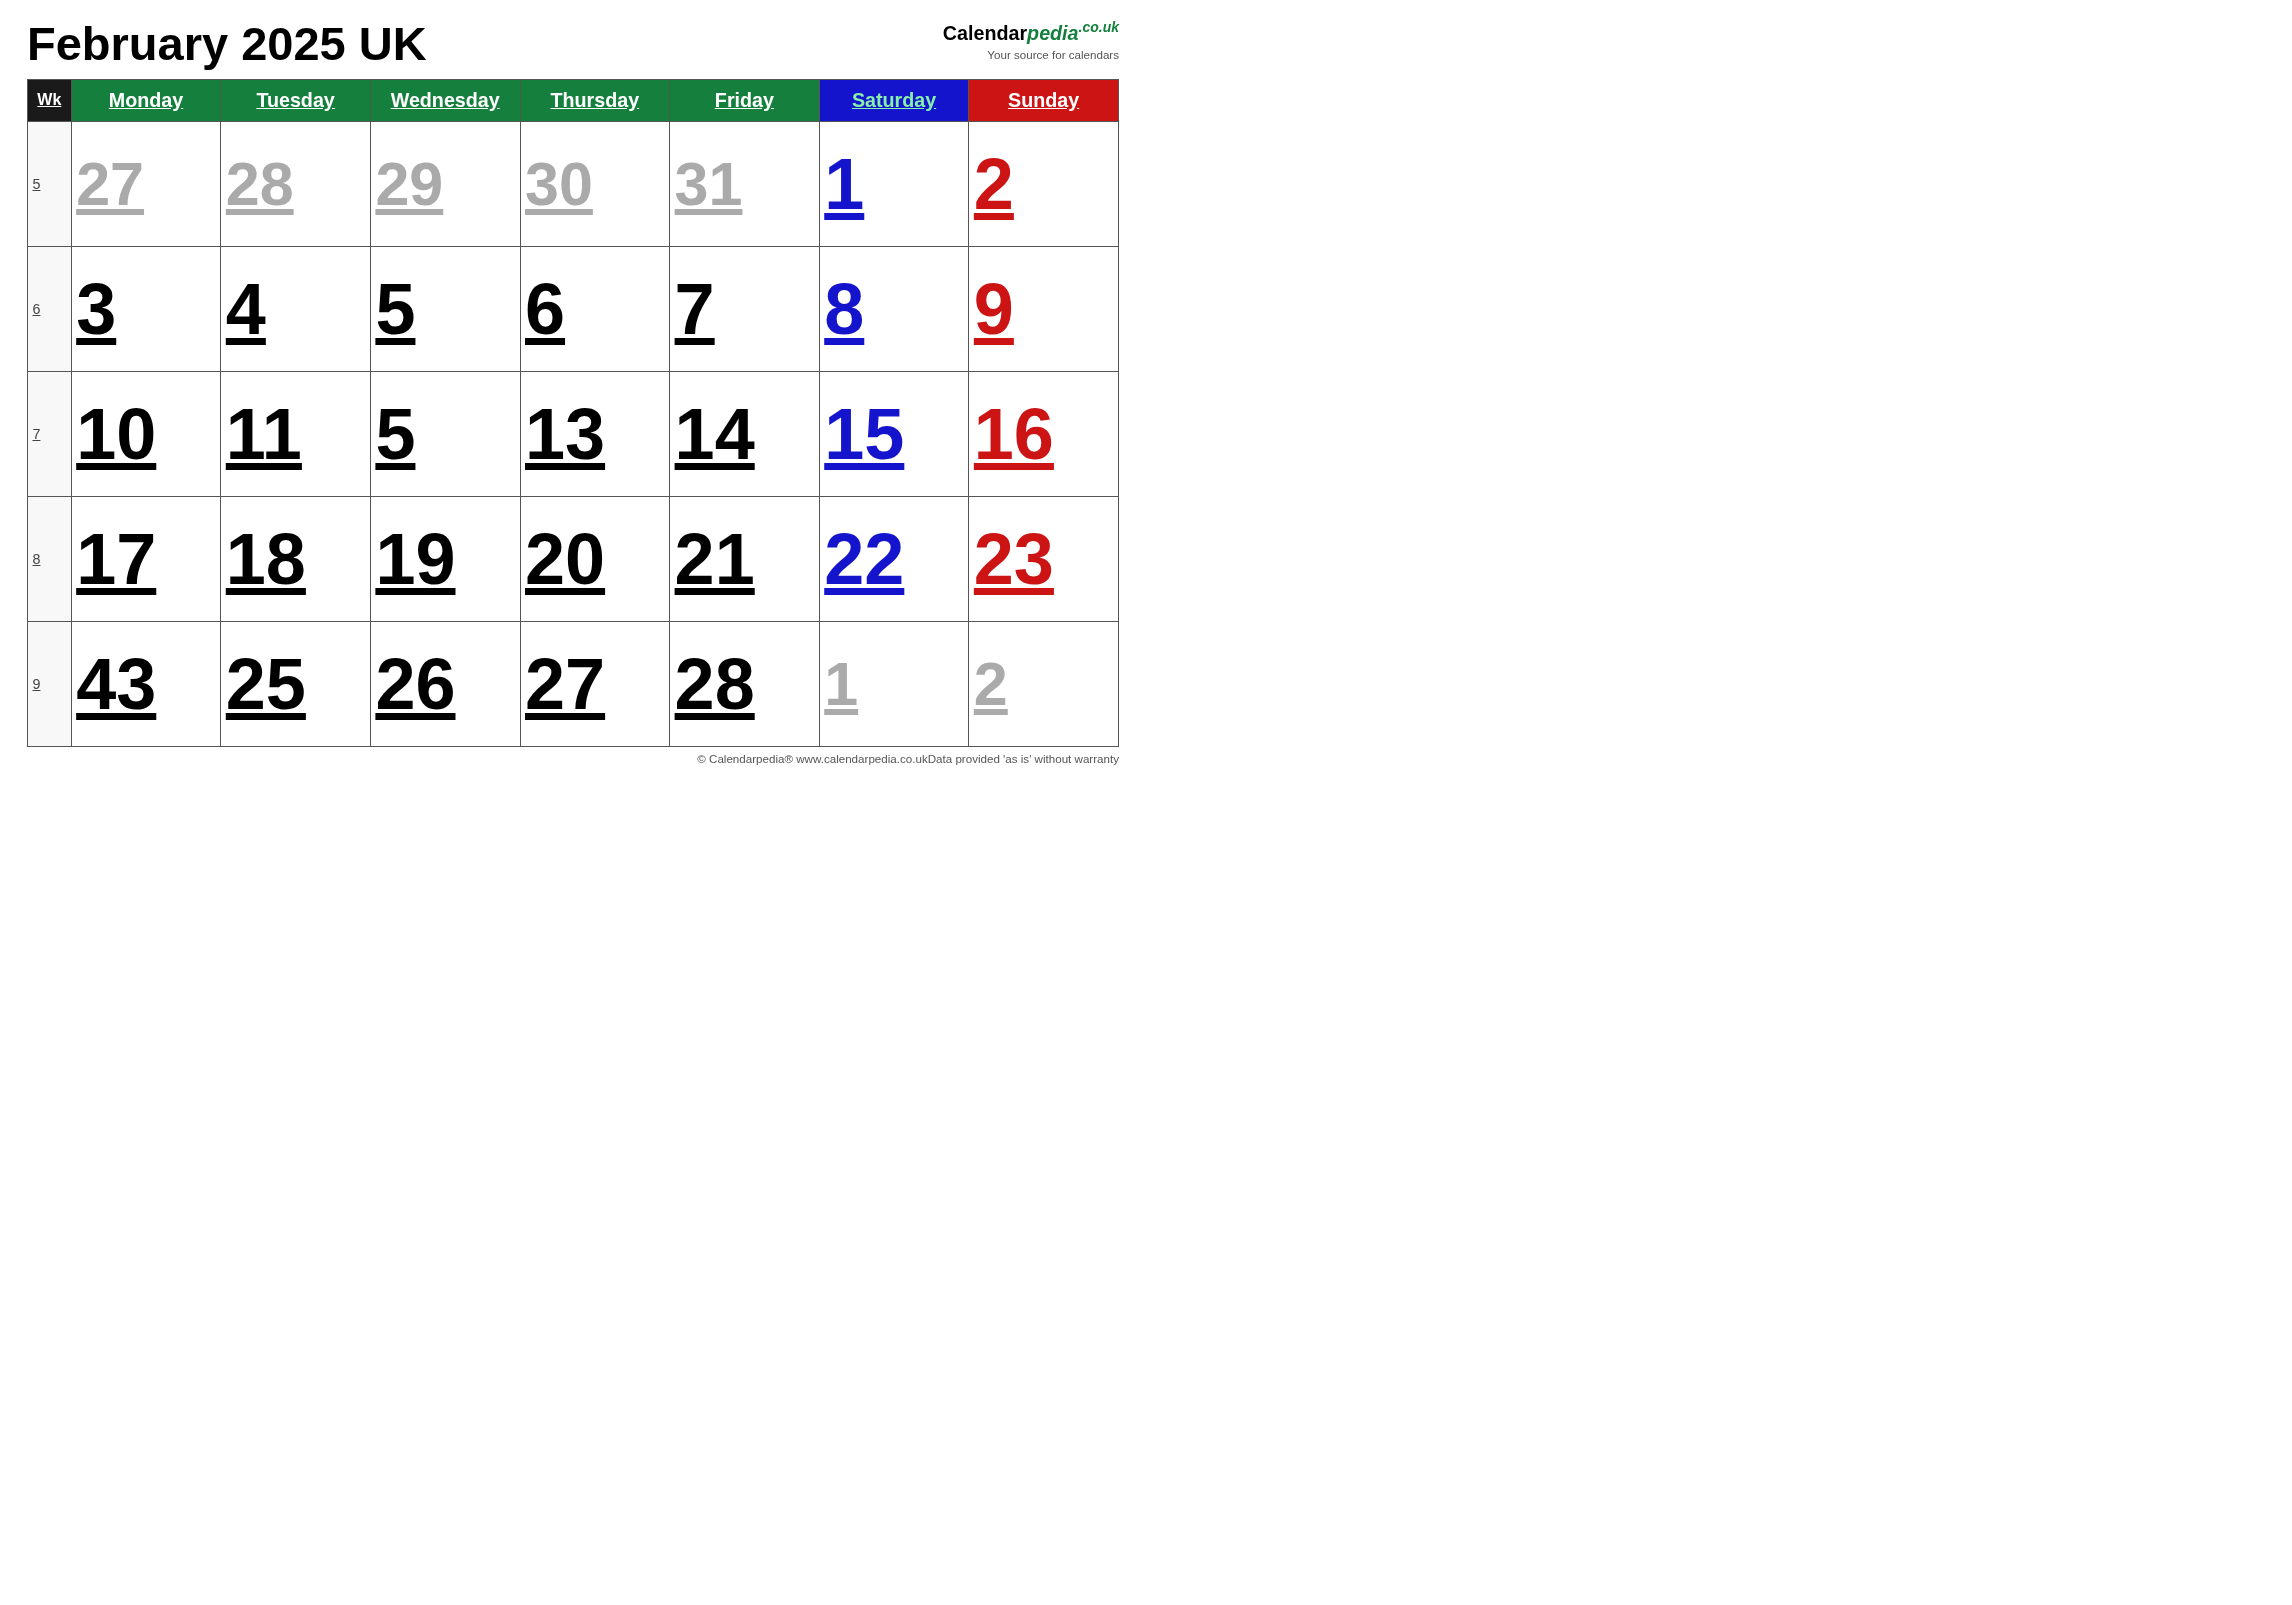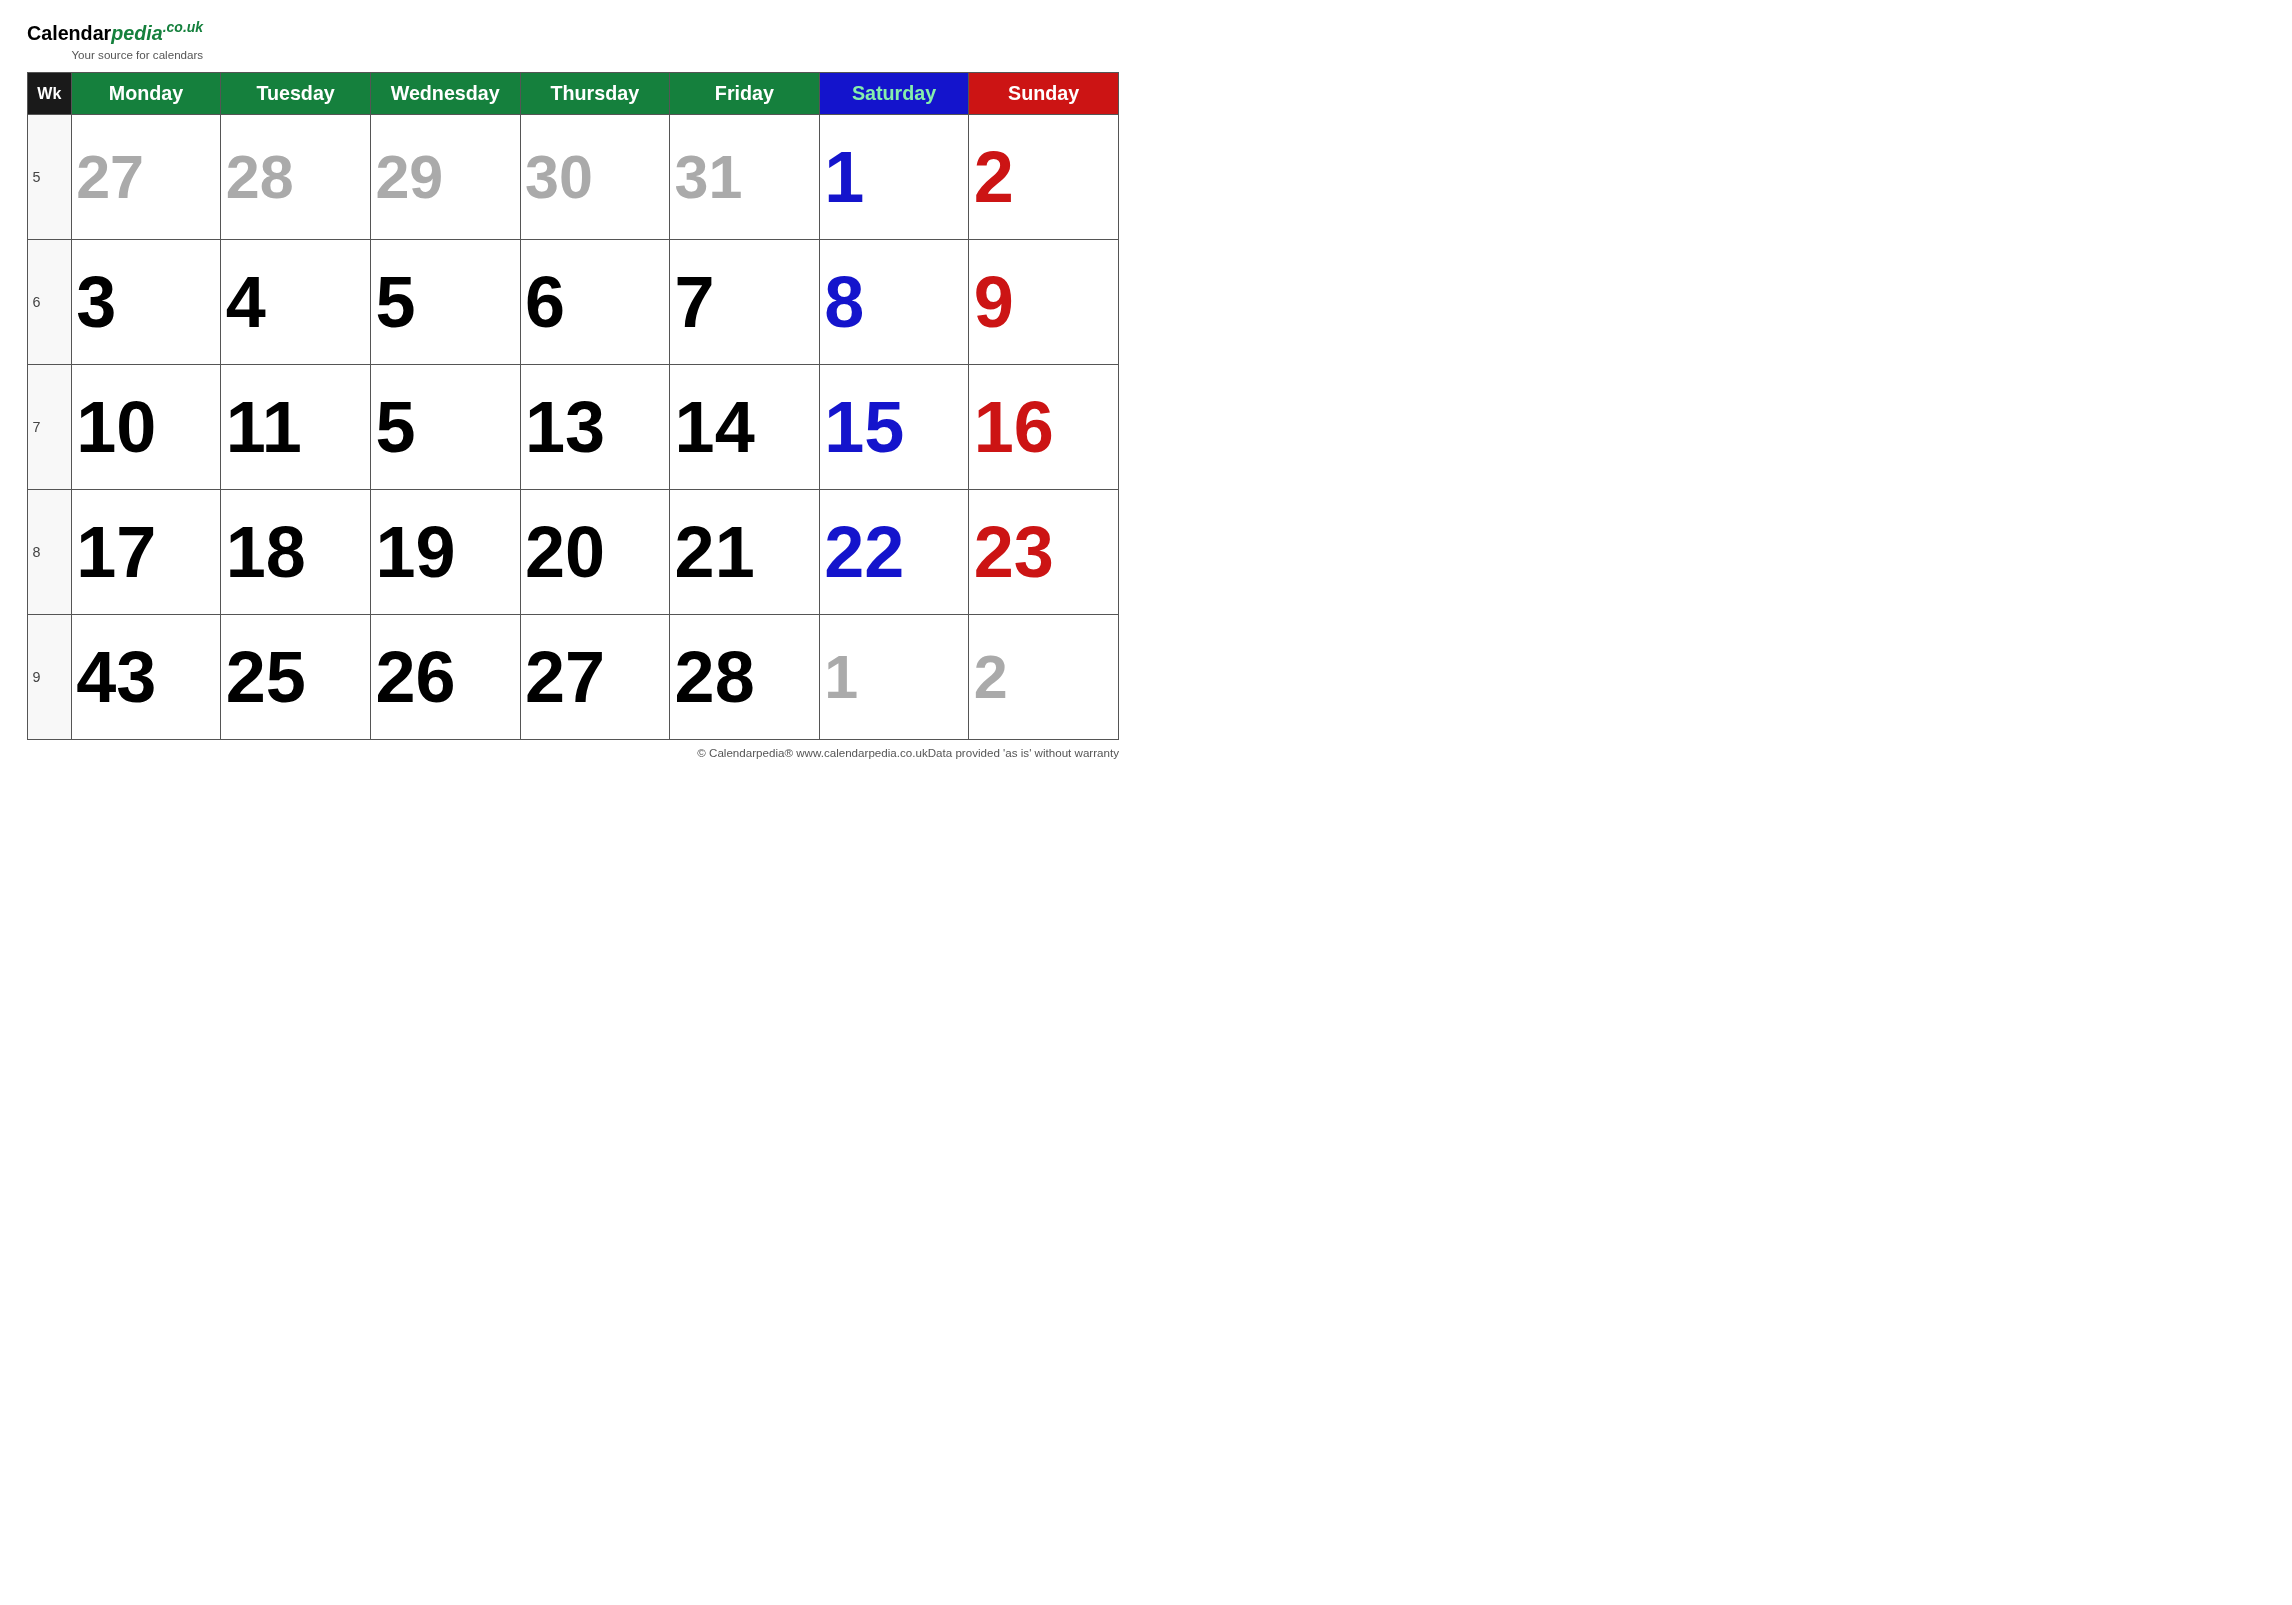--- a/index.html
+++ b/index.html
@@ -57,20 +57,21 @@
     .calendar-table {
       width: 100%;
       border-collapse: collapse;
       border: 1.8px solid #000;
     }
 
     .calendar-table th,
     .calendar-table td {
       border: 0.9px solid #555;
       vertical-align: middle;
+      text-decoration: underline;
     }
 
     .col-wk {
       width: 4%;
     }
 
     .col-day {
       width: 13.7%;
     }
 
@@ -138,20 +139,21 @@
       justify-content: flex-end;
       margin-top: 5.4px;
       font-size: 11.6px;
       color: #555;
     }
   </style>
 </head>
 <body>
 
 <div class="header-row">
+  <h1 class="page-title">February 2025 UK</h1>
   <div class="logo">
     <div class="logo-brand">
       Calendar<span>pedia</span><span class="logo-tld">.co.uk</span>
     </div>
     <div>Your source for calendars</div>
   </div>
 </div>
 
 <table class="calendar-table">
   <thead>

